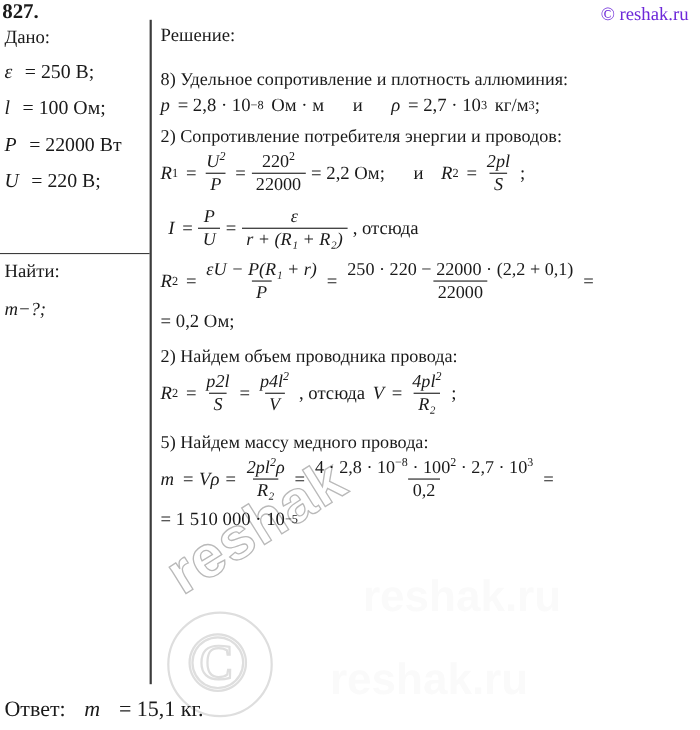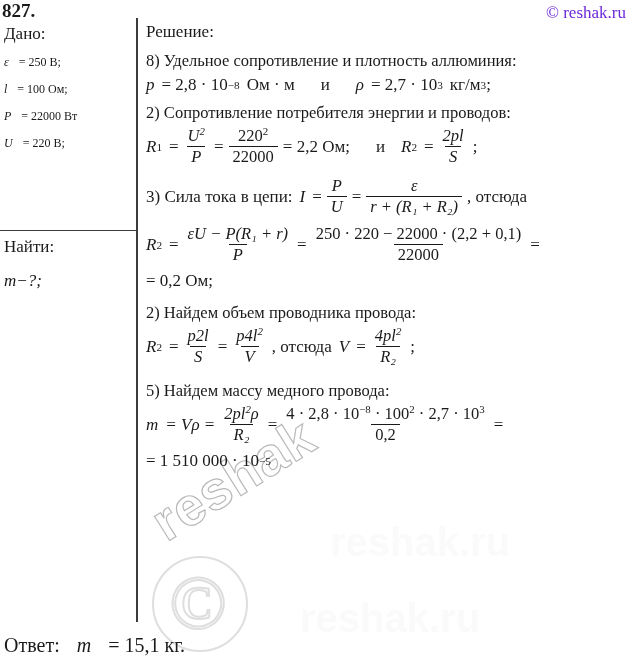--- a/index.html
+++ b/index.html
@@ -117,21 +117,21 @@
     left: 4px;
     top: 24px;
     width: 128px;
     z-index: 5;
   }
   .given-col .hdr {
     font-size: 17px;
     margin-bottom: 11px;
   }
   .given-col .row {
-    font-size: 12px;
+    font-size: 18px;
     margin-bottom: 12px;
     white-space: nowrap;
   }
   .find-col {
     position: absolute;
     left: 4px;
     top: 237px;
     width: 128px;
     z-index: 5;
   }
@@ -146,21 +146,21 @@
   
   .solution {
     position: absolute;
     left: 146px;
     top: 22px;
     width: 488px;
     z-index: 5;
   }
   .sol-hdr {
     font-size: 17px;
-    margin-bottom: 9px;
+    margin-bottom: 20px;
   }
   .step-title {
     font-size: 16.5px;
     margin-bottom: 4px;
     white-space: nowrap;
   }
   .eq-line {
     display: flex;
     align-items: center;
     flex-wrap: nowrap;
@@ -300,21 +300,20 @@
     <span class="gap-sm"></span>
       <span>=</span>
     <span class="frac">
       <span class="num it">2pl</span>
       <span class="den it">S</span>
     </span>
     <span>;</span>
   </div>
 
   <div class="eq-line mt10">
-    <span>3) Сила тока в цепи:</span>
     <span class="gap-sm"></span>
     <span class="it">I</span>
     <span class="gap-sm"></span>
       <span>=</span>
     <span class="frac">
       <span class="num it">P</span>
       <span class="den it">U</span>
     </span>
     <span>=</span>
     <span class="frac">

